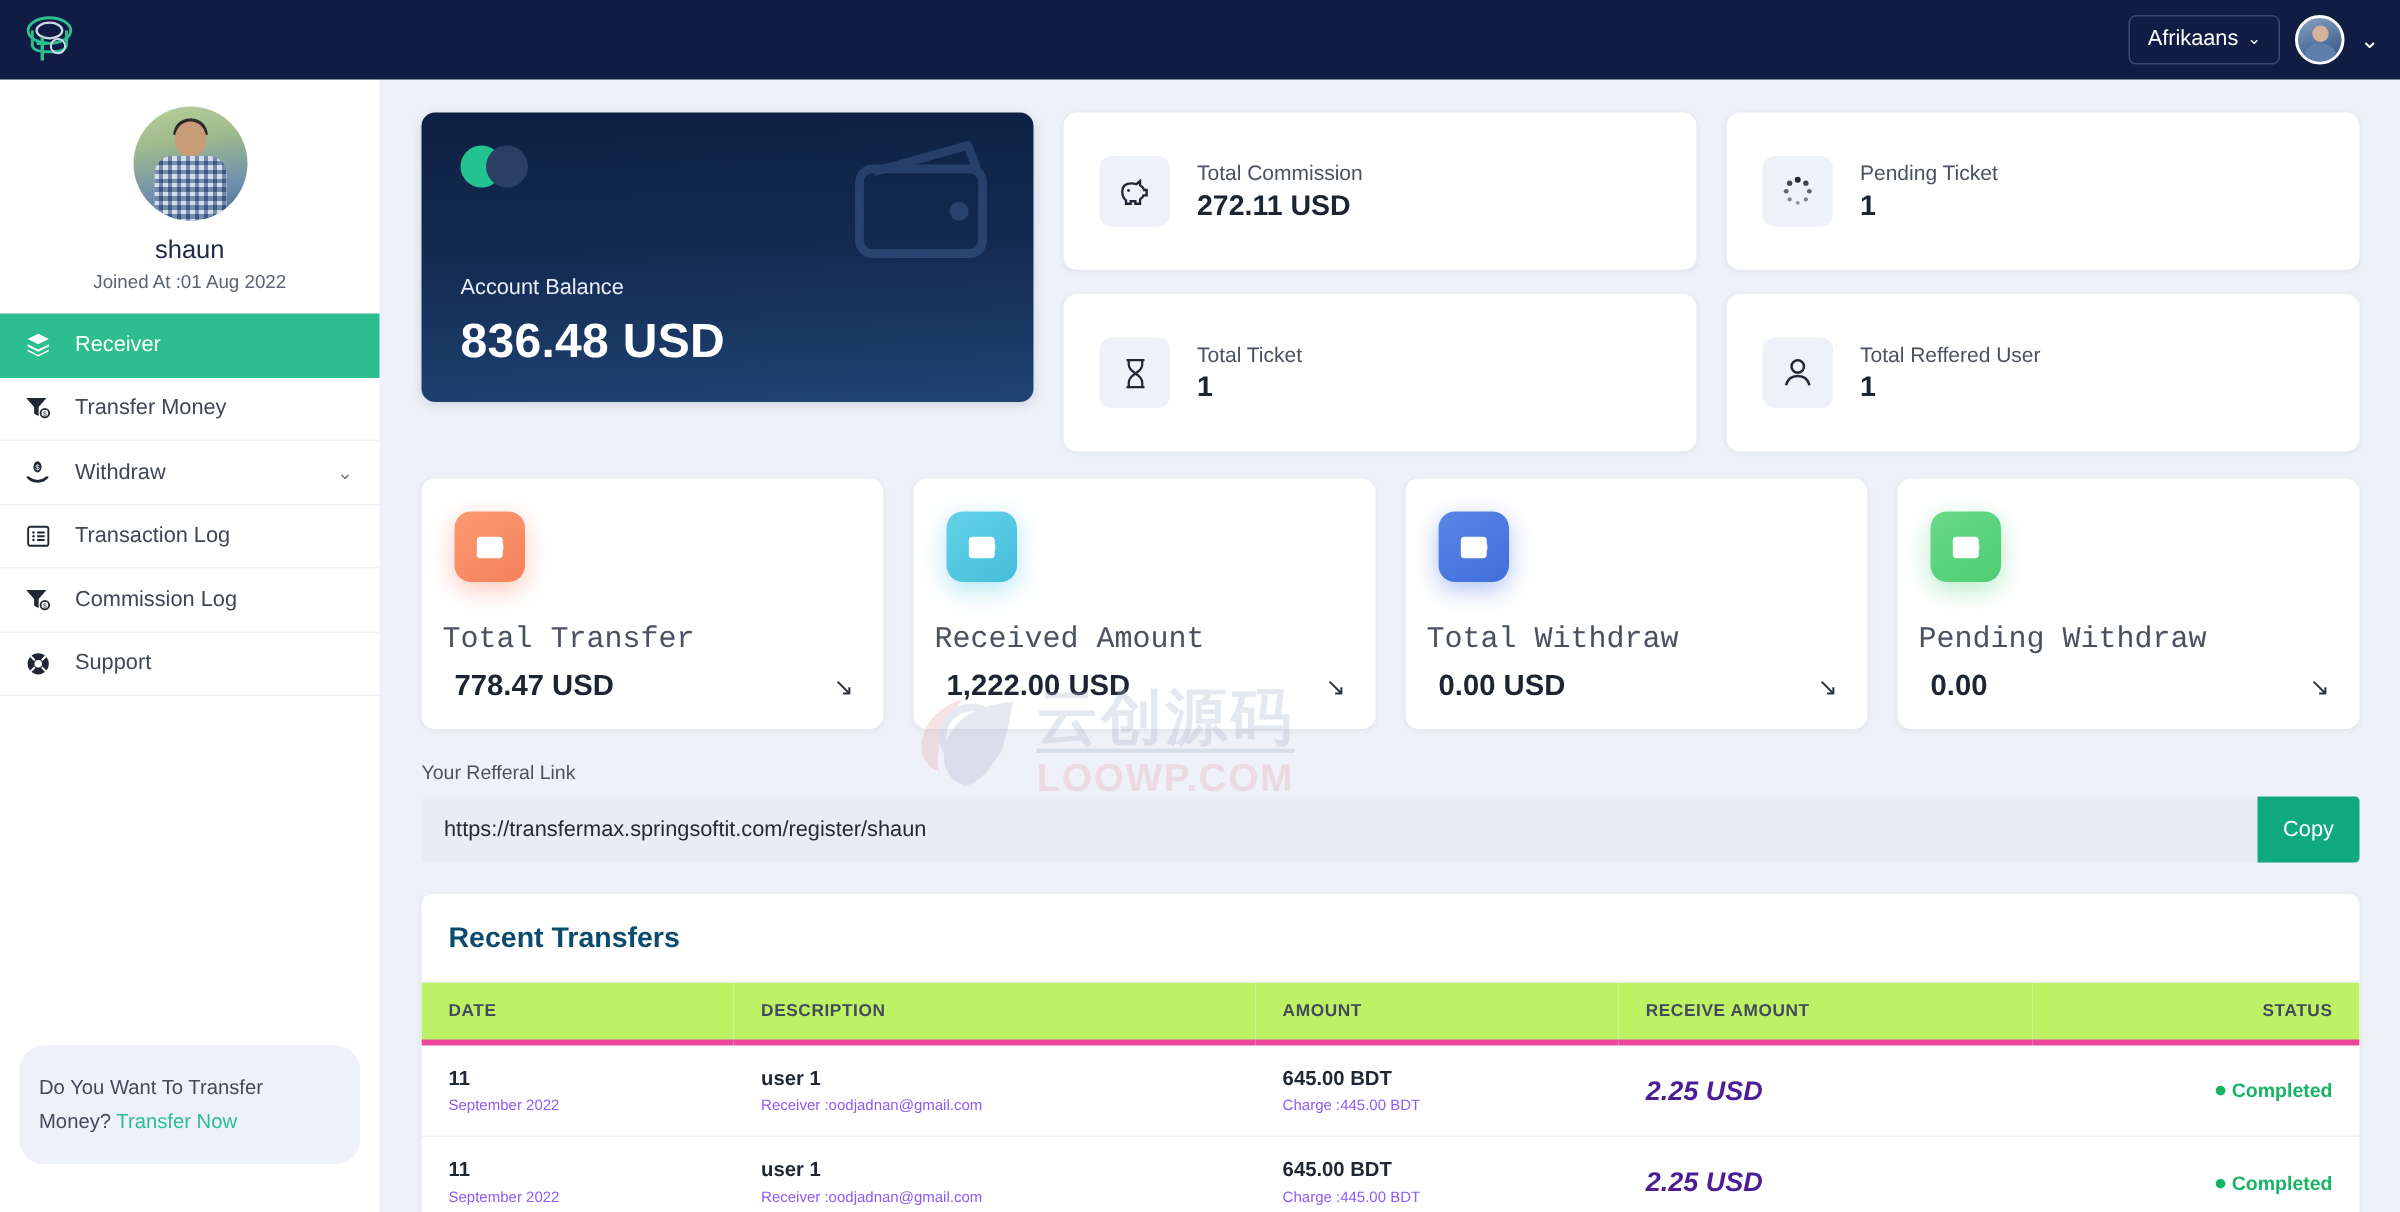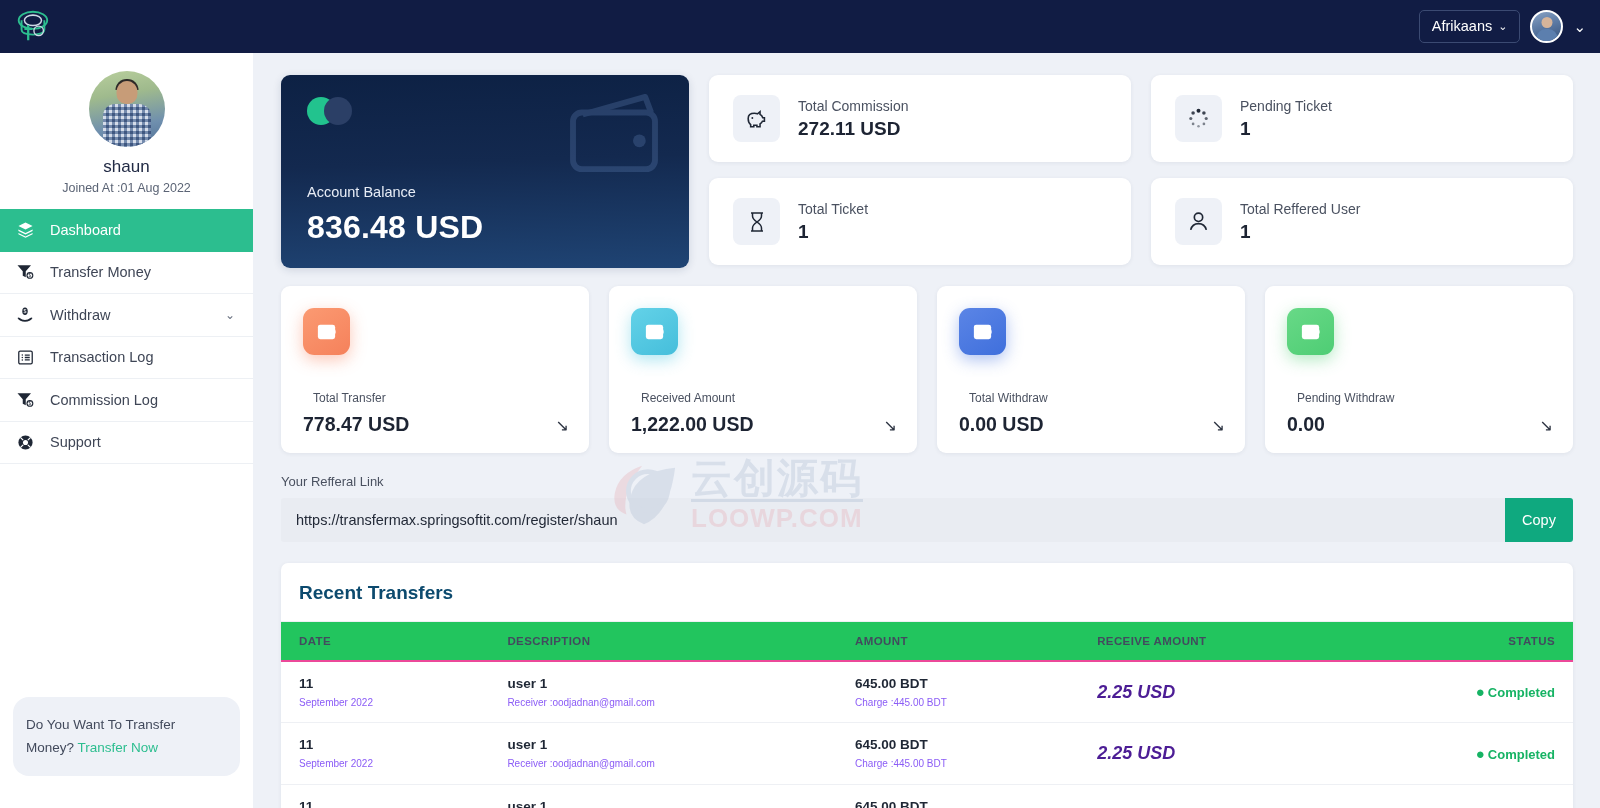--- a/index.html
+++ b/index.html
@@ -112,21 +112,21 @@
   .toggle-dots { display:flex; align-items:center; }
   .dot-green { width:28px; height:28px; border-radius:50%; background:#22c38e; }
   .dot-dark { width:28px; height:28px; border-radius:50%; background:#2b3f66; margin-left:-11px; }
   .balance-label { position:absolute; left:26px; bottom:68px; font-size:14.5px; color:#e8edf6; }
   .balance-value { position:absolute; left:26px; bottom:22px; font-size:32px; color:#ffffff; font-weight:700; letter-spacing:.2px; }
   .wallet-deco { position:absolute; right:26px; top:18px; opacity:.30; }
 
   .stats-col { display: flex; flex-direction: column; gap: 16px; flex: 1; }
   .stats-row { display: flex; gap: 20px; }
   .mini-card {
-    flex: 1; height: 87px; background:#ffffff; border-radius: 9px;
+    flex: 1; height: 105px; background:#ffffff; border-radius: 9px;
     display: flex; align-items: center; gap: 18px; padding: 0 24px;
     box-shadow: 0 1px 4px rgba(30,40,70,.07);
   }
   .mini-ico {
     width: 47px; height: 47px; border-radius: 8px; background:#eef1f7;
     display:flex; align-items:center; justify-content:center; flex-shrink:0;
   }
   .mini-label { font-size: 14px; color:#4a5160; margin-bottom: 4px; }
   .mini-value { font-size: 19px; color:#1d2433; font-weight:600; }
 
@@ -136,21 +136,21 @@
     flex:1; height: 167px; background:#ffffff; border-radius: 9px;
     padding: 22px 22px 18px; position: relative;
     box-shadow: 0 1px 4px rgba(30,40,70,.07);
   }
   .cc-ico { width: 47px; height: 47px; border-radius: 11px;
     display:flex; align-items:center; justify-content:center; }
   .cc-ico.orange { background: linear-gradient(145deg,#fb9a72,#f5815b); box-shadow:0 5px 16px rgba(248,134,98,.45); }
   .cc-ico.cyan   { background: linear-gradient(145deg,#63d2e8,#45bedb); box-shadow:0 5px 16px rgba(79,199,224,.45); }
   .cc-ico.blue   { background: linear-gradient(145deg,#5b85e6,#3f6fdc); box-shadow:0 5px 16px rgba(78,119,223,.45); }
   .cc-ico.green  { background: linear-gradient(145deg,#68d987,#4ecd74); box-shadow:0 5px 16px rgba(90,209,125,.45); }
-  .cc-label { position:absolute; left:32px; bottom:48px; font-size:12px; color:#4a5160; }
+  .cc-label { position:absolute; left:14px; bottom:48px; font-size:20px; color:#4a5160;font-family:Liberation Mono, monospace; }
   .cc-value { position:absolute; left:22px; bottom:17px; font-size:19.5px; color:#1d2433; font-weight:600; }
   .cc-arrow { position:absolute; right:20px; bottom:18px; color:#2b3240; font-size:16px; }
 
   
   .ref-label { margin-top: 21px; font-size: 13px; color:#4a5160; }
   .ref-row { display:flex; margin-top: 9px; height: 44px; }
   .ref-input {
     flex:1; background:#e9ecf2; border:none; border-radius:3px 0 0 3px;
     padding: 0 15px; font-size:14.5px; color:#232a38;
     font-family:"Liberation Sans", sans-serif;
@@ -162,23 +162,23 @@
   }
 
   
   .table-card {
     margin-top: 21px; background:#ffffff; border-radius: 7px;
     box-shadow: 0 1px 4px rgba(30,40,70,.07); overflow: hidden;
   }
   .table-title { font-size: 19px; color:#0c4a6e; font-weight:700; padding: 19px 18px 17px; }
   table { width: 100%; border-collapse: collapse; }
   thead th {
-    background:#22c55e; text-align:left;
+    background:#bef264; text-align:left;
     font-size: 11.5px; color:#424b5e; font-weight:700; letter-spacing:.4px;
-    padding: 13px 18px; border-top:1px solid #eef0f4; border-bottom:2px solid #ec4899;
+    padding: 13px 18px; border-top:1px solid #eef0f4; border-bottom:4px solid #ec4899;
   }
   thead th.right { text-align:right; }
   tbody td { padding: 12px 18px; border-bottom:1px solid #eef0f4; vertical-align: middle; }
   td.right { text-align:right; }
   .c-strong { font-size: 13.5px; color:#1f2735; font-weight:700; line-height:1.55; }
   .c-sub { font-size: 10px; color:#8b5cf6; line-height:1.55; }
   .c-mid { font-size: 18px; color:#4c1d95; font-weight:600;font-style:italic; }
   .status { font-size: 13px; color:#16b364; font-weight:600; white-space:nowrap; }
   .status .bullet { font-size: 15px; margin-right:3px; }
 
@@ -230,21 +230,21 @@
 
     <div class="nav">
       <div class="nav-item active">
         <span class="nav-ico">
           <svg width="17" height="17" viewBox="0 0 24 24" fill="#ffffff">
             <path d="M12 2 L22 7 L12 12 L2 7 Z"></path>
               <path d="M2 12 L12 17 L22 12 L22 14 L12 19 L2 14 Z"></path>
             <path d="M2 17 L12 22 L22 17 L22 18.6 L12 23.6 L2 18.6 Z"></path>
           </svg>
         </span>
-        <span class="nav-label">Dashboard</span>
+        <span class="nav-label">Receiver</span>
         <span class="nav-chev"></span>
       </div>
 
       <div class="nav-item">
         <span class="nav-ico">
           <svg width="18" height="18" viewBox="0 0 24 24" fill="#1f2735">
             <path d="M2 3 h18 l-7 8 v8 l-4 -2 v-6 Z"></path>
             <circle cx="18.5" cy="16.5" r="4.6" fill="#1f2735"></circle>
             <circle cx="18.5" cy="16.5" r="3" fill="#ffffff"></circle>
             <text x="18.5" y="19" font-size="6" text-anchor="middle" fill="#1f2735">$</text>

